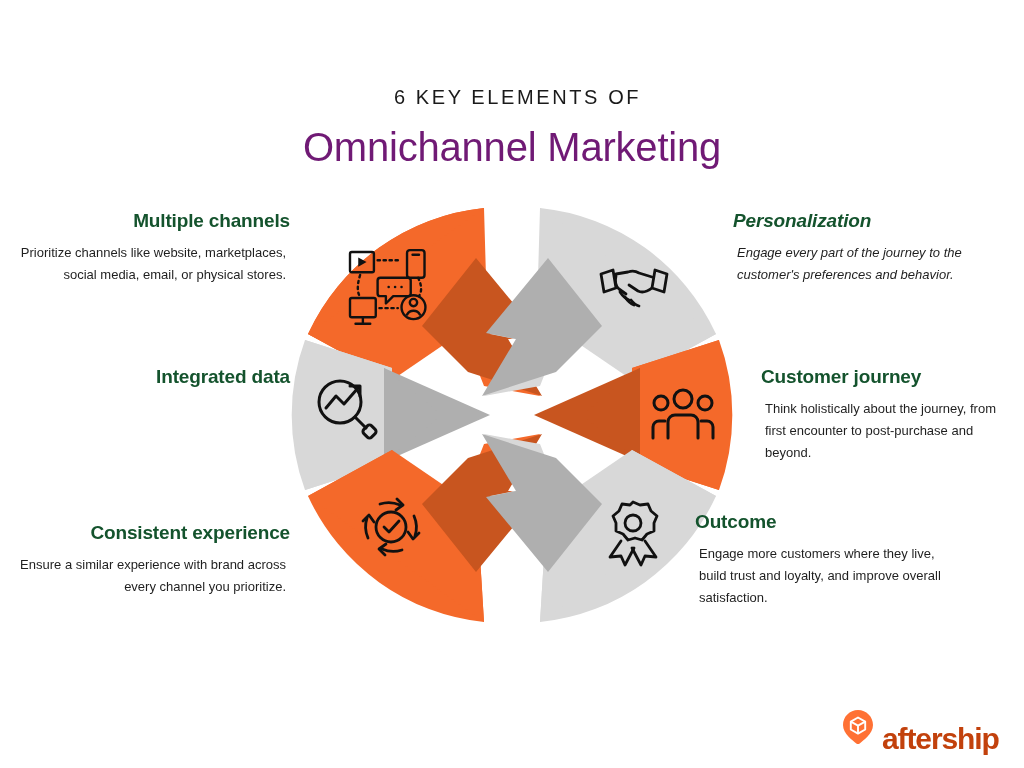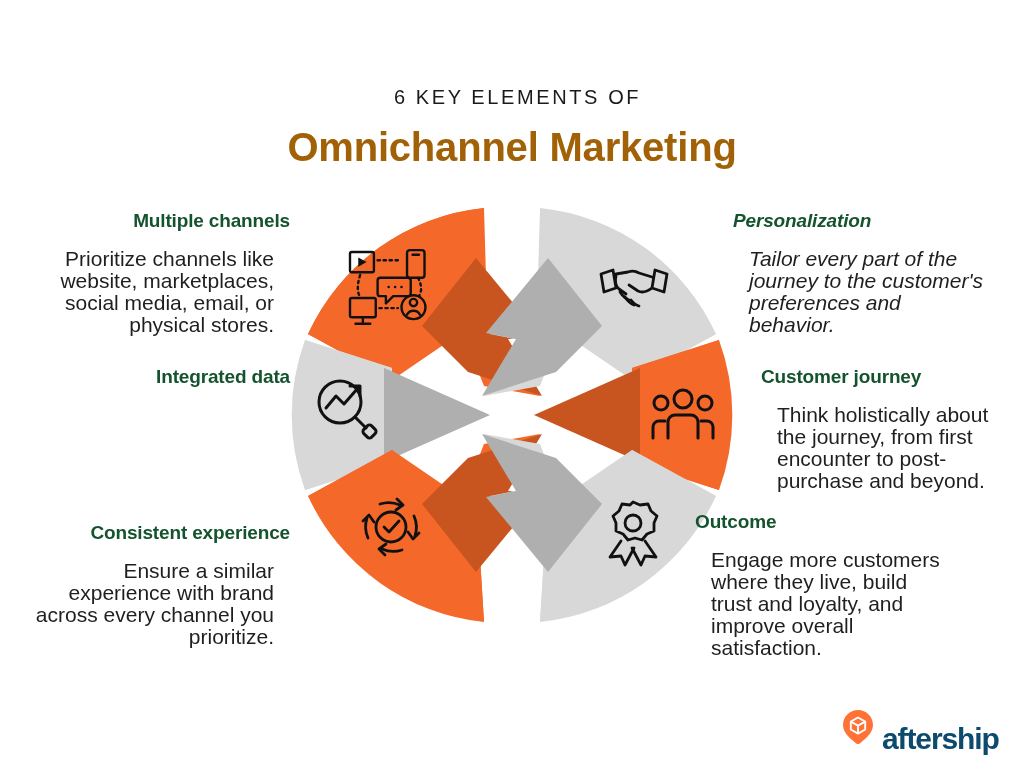--- a/index.html
+++ b/index.html
@@ -28,22 +28,22 @@
     font-size: 20px;
     letter-spacing: 2.6px;
     font-weight: 500;
     color: #1a1a1a;
     margin: 0 0 8px 0;
     text-transform: uppercase;
     padding-left: 11px;
   }
   .maintitle {
     font-size: 40px;
-    font-weight: 700;
-    color: #a16207;
+    font-weight: 400;
+    color: #701a75;
     margin: 16px;
     letter-spacing: -0.2px;
   }
 
   
   .diagram {
     position: absolute;
     left: 272px;
     top: 200px;
     width: 480px;
@@ -54,22 +54,22 @@
   
   .block { position: absolute; }
   .block h3 {
     margin: 0 0 10px 0;
     font-size: 19px;
     font-weight: bold;
     color: #14532d;
     letter-spacing: -0.15px;
   }
   .block p {
-    margin: 16px;
-    font-size: 21px;
+    margin: 4px;
+    font-size: 13px;
     line-height: 22px;
     color: #1f1f1f;
   }
   .left  { text-align: right; }
   .right { text-align: left; }
 
   .blk-multiple      { left: 14px;  top: 210px;  width: 276px; }
   .blk-integrated    { left: 14px;  top: 366px;  width: 276px; }
   .blk-consistent    { left: 14px;  top: 522px;  width: 276px; }
   .blk-personal      { left: 733px; top: 210px;  width: 268px; font-style: italic; }
@@ -82,21 +82,21 @@
     left: 843px;
     top: 700px;
     display: flex;
     align-items: center;
     gap: 9px;
   }
   .logo-mark { width: 30px; height: 34px; display: block; }
   .logo-word {
     font-size: 30px;
     font-weight: bold;
-    color: #0c4a6e;
+    color: #c2410c;
     letter-spacing: -1.1px;
     line-height: 1;
     margin-top: 24px;
   }
 </style>
 </head>
 <body>
 
 <div class="header">
   <p class="eyebrow">6 KEY ELEMENTS OF</p>
@@ -244,21 +244,21 @@
   <h3>Integrated data</h3>
 </div>
 
 <div class="block left blk-consistent">
   <h3>Consistent experience</h3>
   <p>Ensure a similar experience with brand across every channel you prioritize.</p>
 </div>
 
 <div class="block right blk-personal">
   <h3>Personalization</h3>
-  <p>Tailor every part of the journey to the customer's preferences and behavior.</p>
+  <p>Engage every part of the journey to the customer's preferences and behavior.</p>
 </div>
 
 <div class="block right blk-journey">
   <h3>Customer journey</h3>
   <p>Think holistically about the journey, from first encounter to post-purchase and beyond.</p>
 </div>
 
 <div class="block right blk-outcome">
   <h3>Outcome</h3>
   <p>Engage more customers where they live, build trust and loyalty, and improve overall satisfaction.</p>

